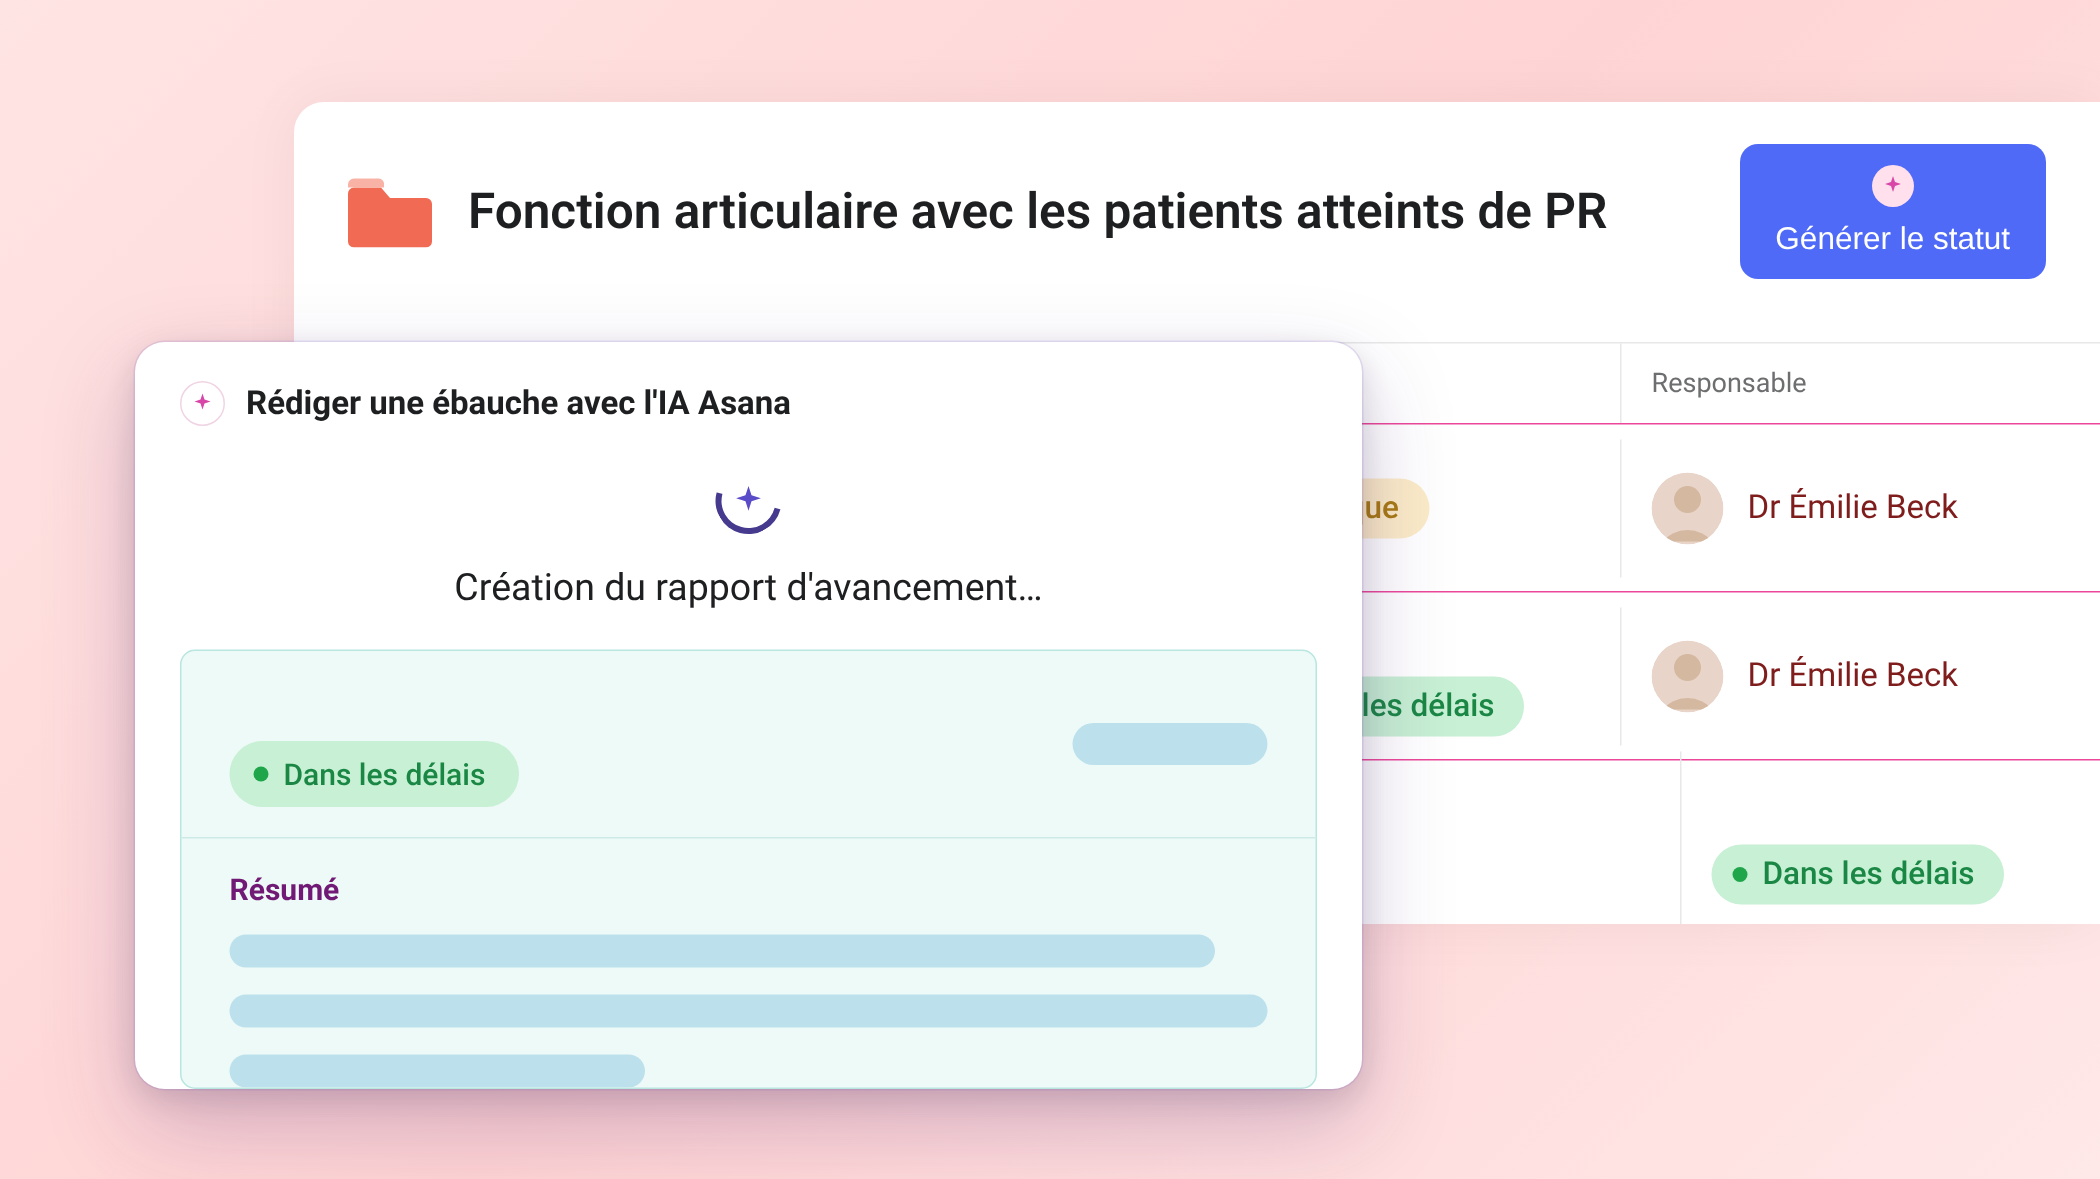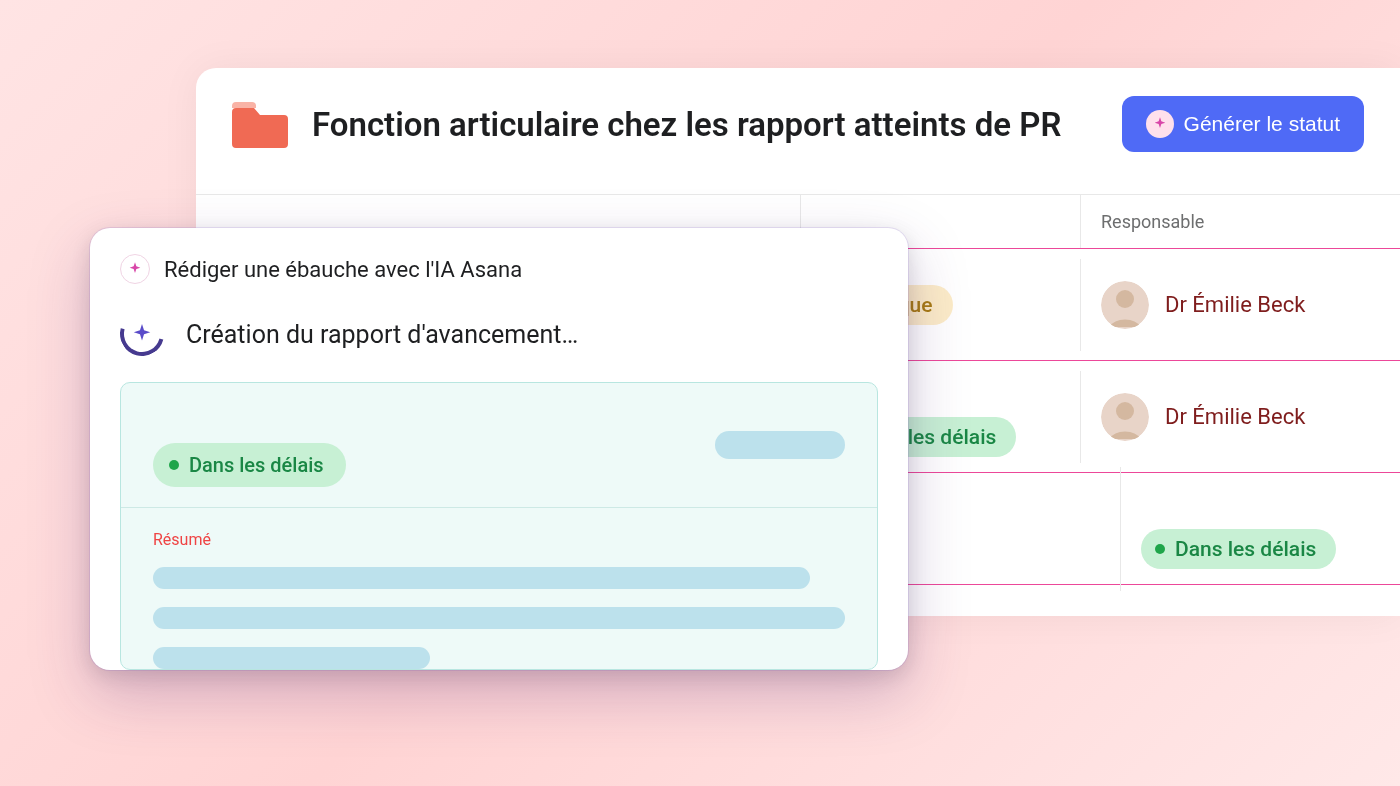--- a/index.html
+++ b/index.html
@@ -45,20 +45,21 @@
   align-items: center;
   gap: 10px;
   background: #4f6af6;
   color: #fff;
   border: none;
   padding: 14px 24px;
   border-radius: 12px;
   font-size: 21px;
   font-weight: 500;
   cursor: pointer;
+  flex-direction: column;
 }
 .ai-badge {
   width: 28px;
   height: 28px;
   border-radius: 50%;
   background: #ffe0ec;
   display: flex;
   align-items: center;
   justify-content: center;
 }
@@ -113,24 +114,25 @@
   align-items: center;
   gap: 14px;
   padding: 26px 30px 10px 30px;
 }
 .ai-modal-header .ai-badge-sm {
   width: 30px; height: 30px; border-radius: 50%;
   background: #fff;
   border: 1px solid #f0d4e4;
   display:flex; align-items:center; justify-content:center;
 }
-.ai-title { font-size: 22px; color: #1e1f21; }
+.ai-title { font-size: 22px; color: #1e1f21; font-weight: bold; }
 .ai-progress {
   display: flex; align-items: center; gap: 22px;
   padding: 18px 30px 26px 30px;
+  flex-direction: column;
 }
 .spinner-wrap {
   width: 44px; height: 44px; position: relative;
   display:flex; align-items:center; justify-content:center;
 }
 .spinner-arc {
   position:absolute; inset:0;
   border: 4px solid transparent;
   border-bottom-color: #463a8f;
   border-left-color: #463a8f;
@@ -147,36 +149,36 @@
   overflow: hidden;
 }
 .draft-top {
   padding: 20px 32px;
   border-bottom: 1px solid #cde9e5;
   display:flex; align-items:center; justify-content: space-between;
 }
 .draft-top .status-pill { background: #c7f0d4; color: #1a8745; font-size: 20px; padding: 10px 22px 10px 16px; }
 .placeholder-short { width: 130px; height: 28px; background: #bce1ec; border-radius: 999px; }
 .draft-body { padding: 22px 32px 0 32px; }
-.section-label { font-size: 16px; color: #ef4444; margin-bottom: 18px; }
+.section-label { font-size: 20px; color: #701a75; margin-bottom: 18px; font-weight: bold; }
 .placeholder-line { height: 22px; background: #bce1ec; border-radius: 999px; margin-bottom: 18px; }
 .pl-w1 { width: 95%; }
 .pl-w2 { width: 100%; }
 .pl-w3 { width: 40%; margin-bottom: 0; }
 </style>
 </head>
 <body>
 
 <div class="main-window">
   <div class="header">
     <svg class="folder-icon" viewBox="0 0 56 48">
       <path d="M4 8 h18 l6 7 h24 a4 4 0 0 1 4 4 v25 a4 4 0 0 1 -4 4 H4 a4 4 0 0 1 -4 -4 V12 a4 4 0 0 1 4 -4 z" fill="#f06a54"></path>
       <path d="M4 2 h16 a4 4 0 0 1 4 3 v3 H0 V6 a4 4 0 0 1 4 -4 z" fill="#f9b3a6"></path>
     </svg>
-    <div class="title">Fonction articulaire chez les rapport atteints de PR</div>
+    <div class="title">Fonction articulaire avec les patients atteints de PR</div>
     <button class="generate-btn">
       <span class="ai-badge">
         <svg viewBox="0 0 24 24">
             <path d="M12 2 l2 6 6 2 -6 2 -2 6 -2 -6 -6 -2 6 -2 z" fill="#d846a8"></path>
           </svg>
       </span>
       <span>Générer le statut</span>
     </button>
   </div>
 

